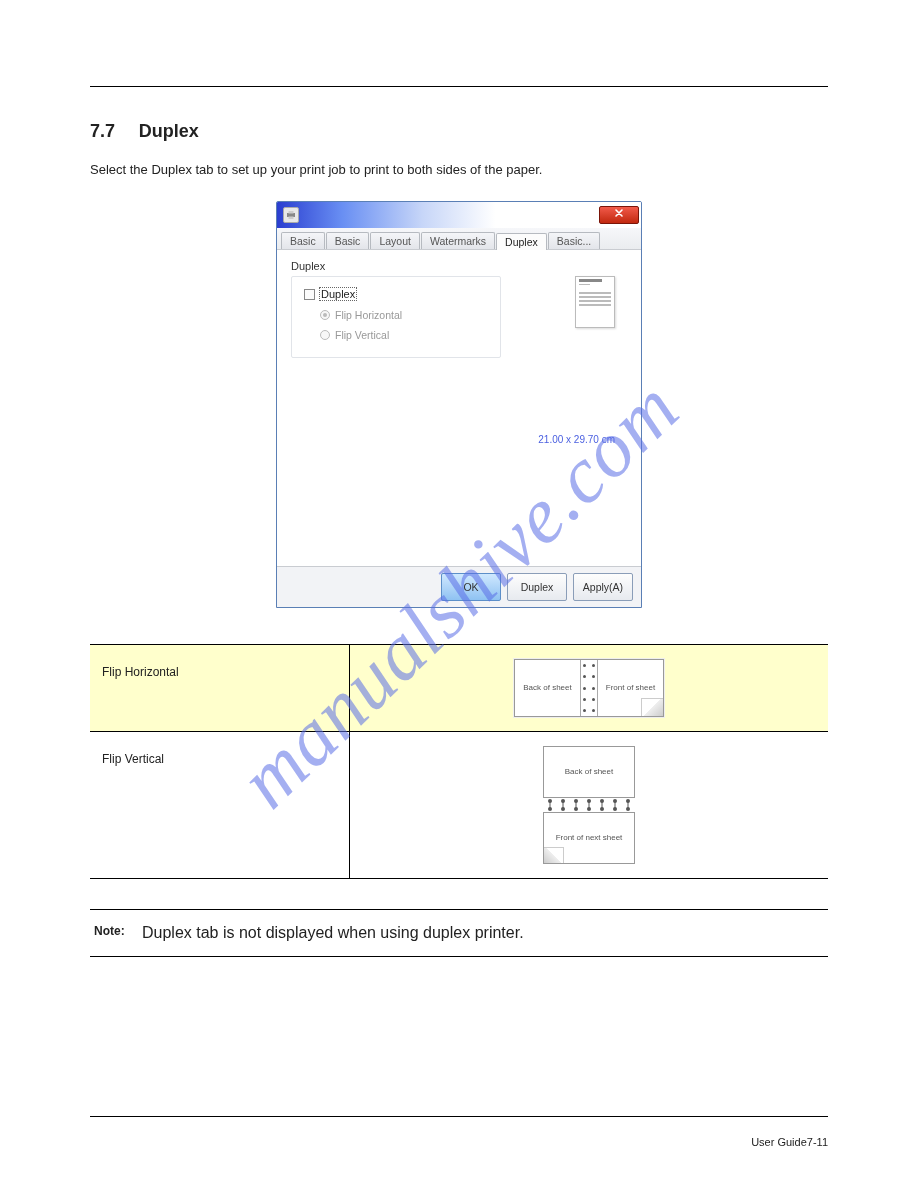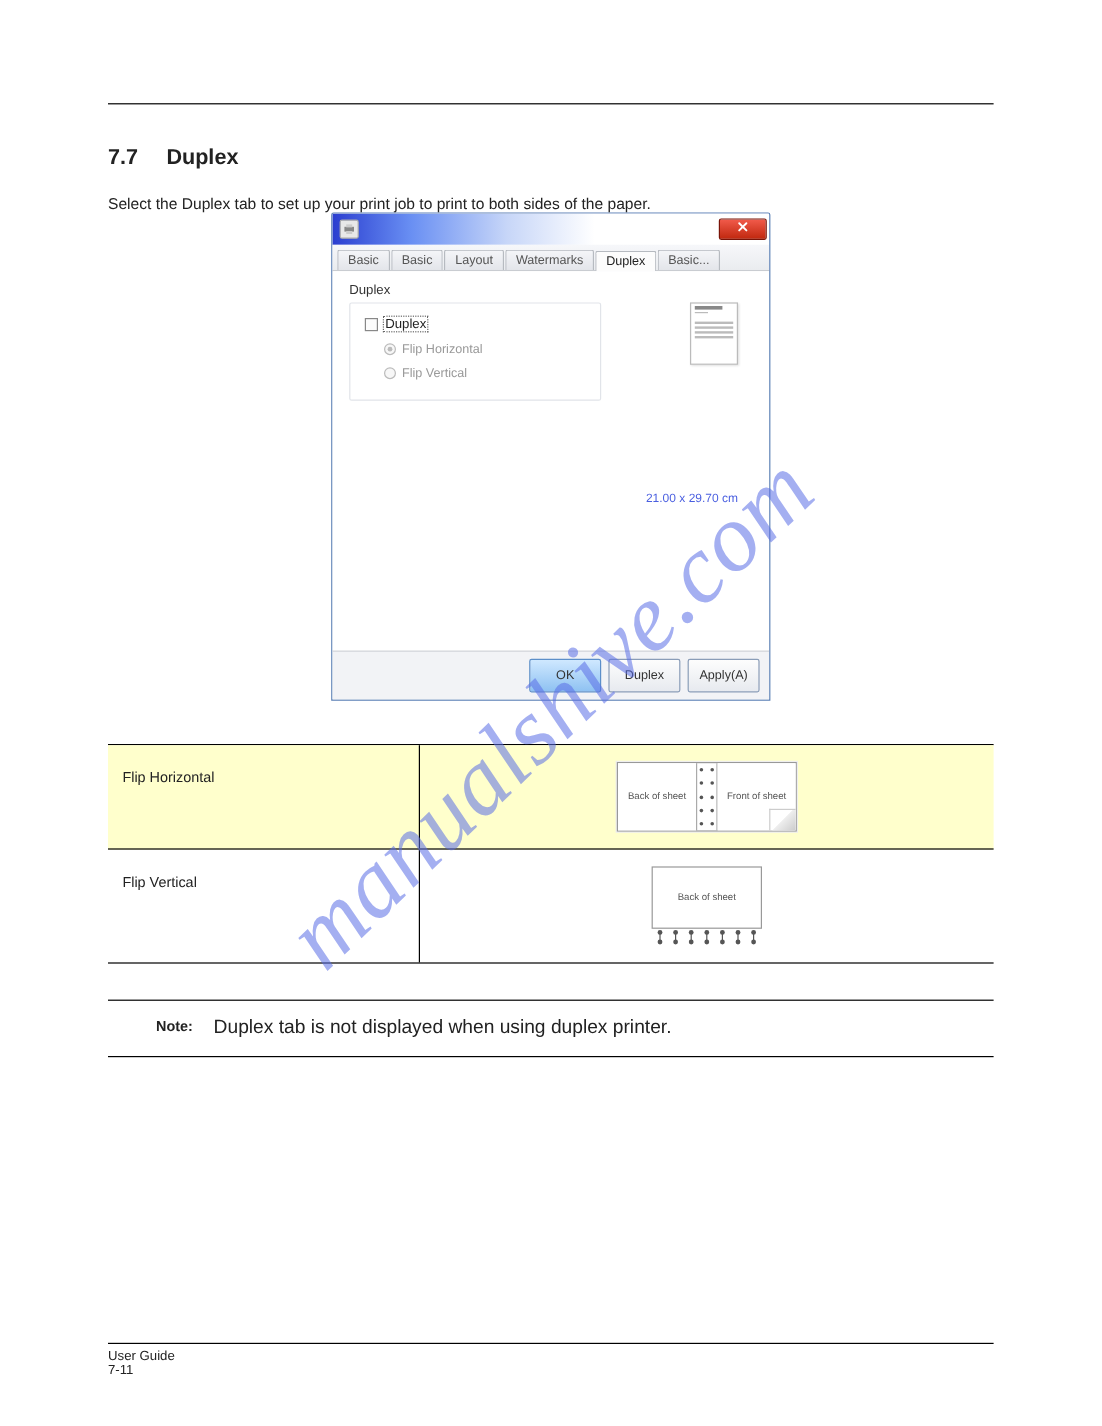--- a/index.html
+++ b/index.html
@@ -15,21 +15,21 @@
   }
   .hr { border-top: 1px solid #000; margin: 0; }
   .header-line { margin-top: 46px; }
 
   .section-num { font-size: 18px; font-weight: bold; margin-top: 36px; }
   .section-title { display: inline; font-size: 18px; font-weight: bold; margin-left: 20px; }
 
   .body-text { margin-top: 20px; font-size: 13px; }
 
   
-  .dialog-wrap { width: 366px; margin: 0 auto 0 auto; border-radius: 25px; }
+  .dialog-wrap { width: 366px; margin: 24px auto 0 auto; border-radius: 25px; }
   .dialog {
     border: 1px solid #5a7fb5;
     background: #fdfdfd;
     border-radius: 2px 2px 0 0;
     overflow: hidden;
   }
   .titlebar {
     height: 26px;
     background: linear-gradient(to right, #2a3ed0 0%, #698ff3 18%, #c7d6f8 40%, #fff 60%);
     display: flex;
@@ -150,25 +150,25 @@
   .vring::after { content:""; position:absolute; bottom:-1px; left:-1px; width:4px; height:4px; border-radius:50%; background:#555; }
   .vbar { position:absolute; left:50%; top:2px; bottom:2px; width:1px; background:#555; transform:translateX(-50%);}
   .pagecurl-bl {
     position:absolute; left:0; bottom:0; width:20px; height:16px;
     background: linear-gradient(45deg, #ccc 0%, #eee 50%, transparent 52%);
     border-top: 1px solid #ccc; border-right: 1px solid #ccc;
   }
 
   .note-block { margin-top: 30px; }
   .note-line { border-top: 1px solid #000; }
-  .note-row { display:flex; padding: 14px 4px 14px 4px; margin-left: 36px; }
+  .note-row { display:flex; padding: 14px 4px 14px 4px; }
   .note-label { min-width: 48px; font-weight: bold; font-size: 12px; }
   .note-body { font-size: 16px; }
 
-  .footer { position:absolute; bottom:40px; left:90px; right:90px; border-top:1px solid #000; padding-top:4px; display:flex; justify-content:space-between; font-size:11px; color:#222;flex-direction:column; }
+  .footer { position:absolute; bottom:40px; left:90px; right:90px; border-top:1px solid #000; padding-top:19px; display:flex; justify-content:flex-end; font-size:11px; color:#222; }
 
   
   .wm {
     position: absolute;
     left: 50%; top: 50%;
     transform: translate(-50%, -50%) rotate(-44deg);
     font-family: "Segoe Script", "Brush Script MT", cursive;
     font-size: 80px;
     font-style: italic;
     color: rgba(90, 110, 230, 0.55);
@@ -309,20 +309,24 @@
           <span class="vring">
               <span class="vbar"></span>
             </span>
           <span class="vring">
               <span class="vbar"></span>
             </span>
           <span class="vring">
               <span class="vbar"></span>
             </span>
         </div>
+        <div class="vpane">
+          <span>Front of next sheet</span>
+          <span class="pagecurl-bl"></span>
+        </div>
       </div>
     </div>
   </div>
 </div>
 
 <div class="note-block">
   <div class="note-line"></div>
   <div class="note-row">
     <div class="note-label">Note:</div>
     <div class="note-body">Duplex tab is not displayed when using duplex printer.</div>

